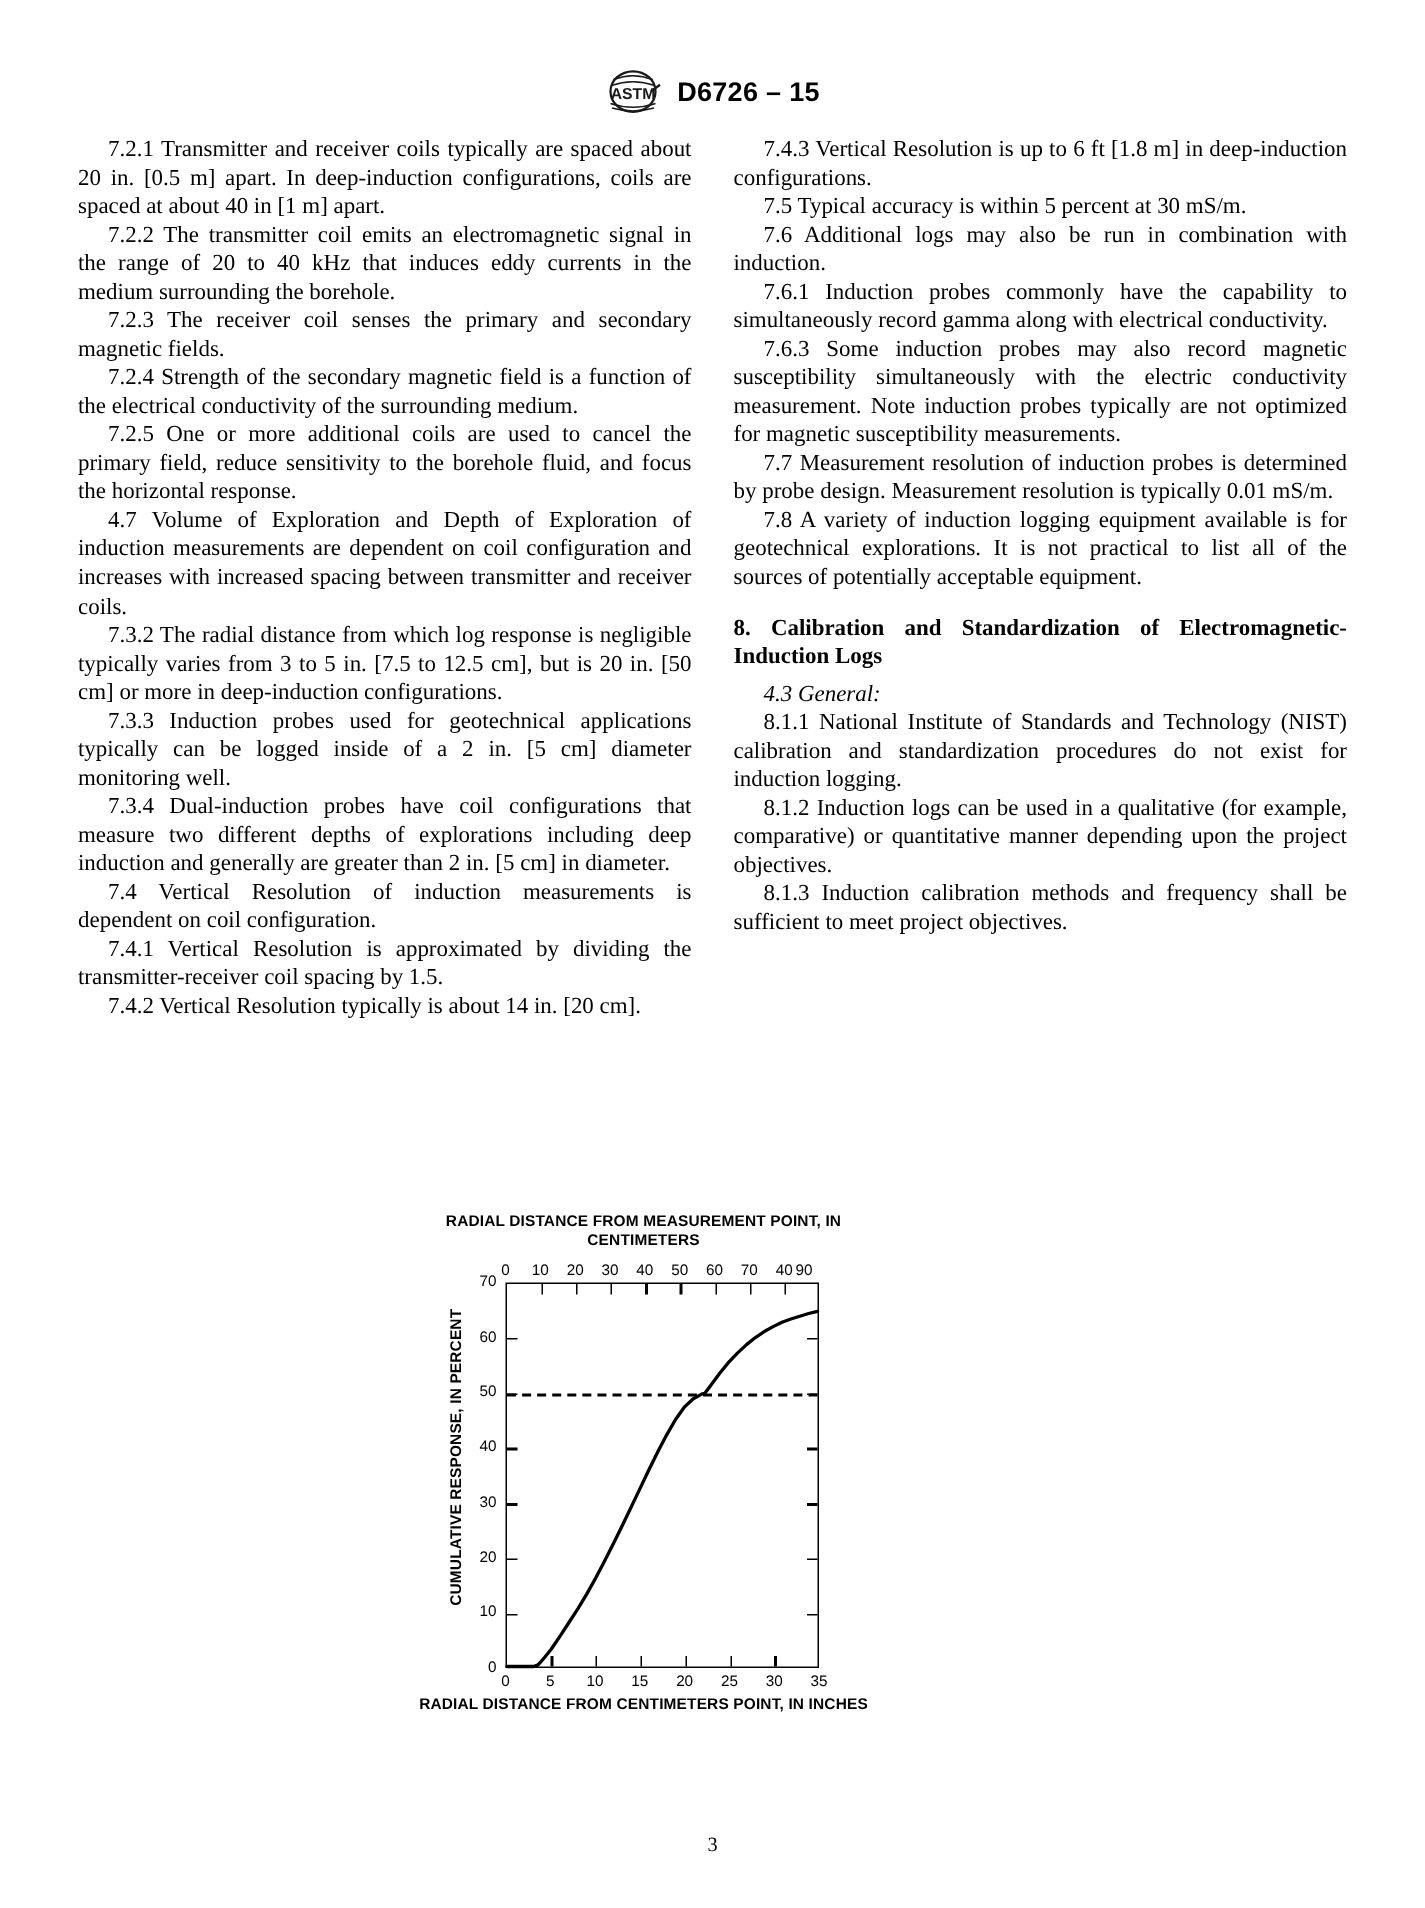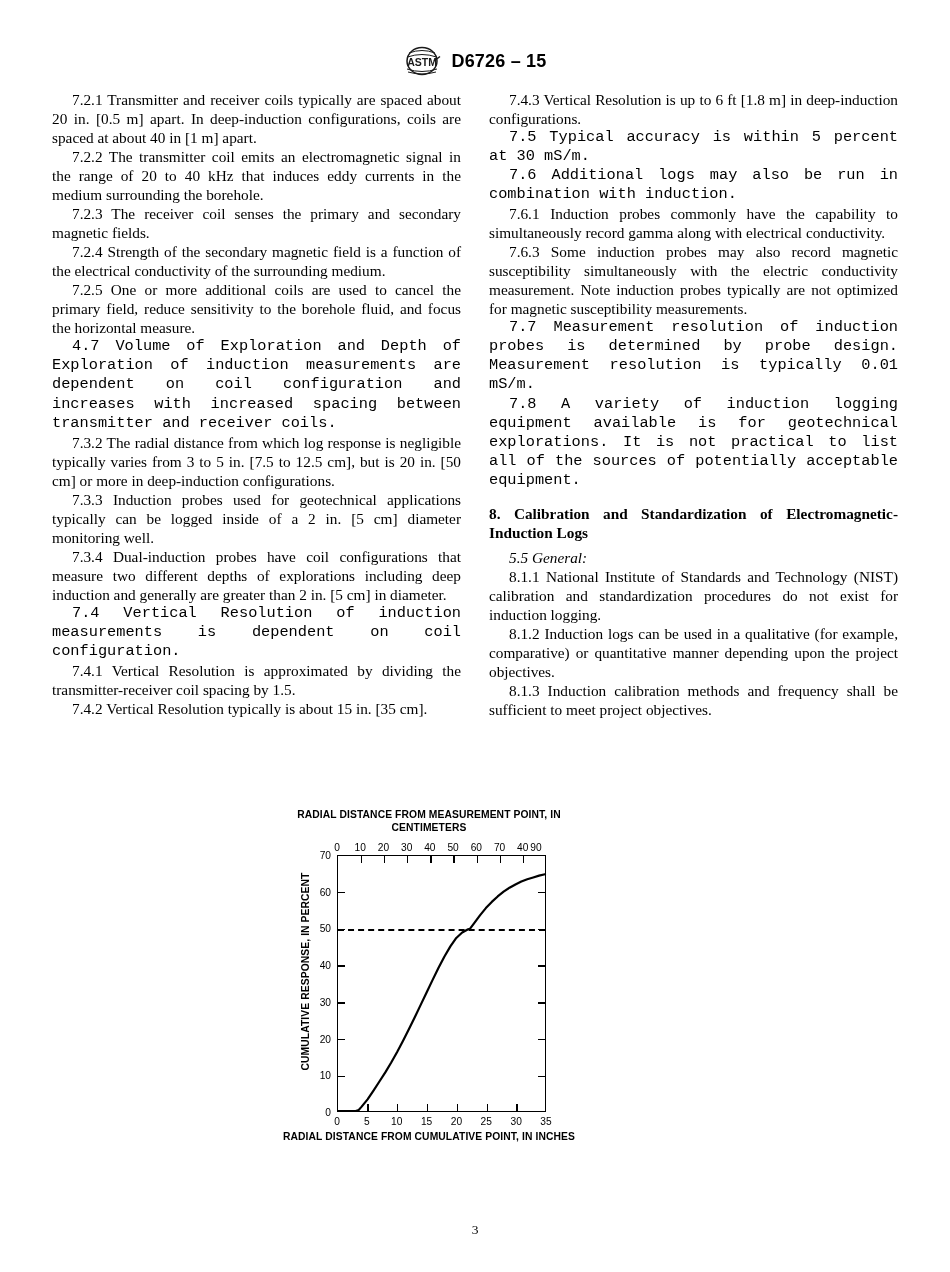--- a/index.html
+++ b/index.html
@@ -53,21 +53,21 @@
   }
   p.para {
     margin: 0;
     font-size: 15.3px;
     line-height: 1.245;
     text-align: justify;
     text-indent: 20px;
     hyphens: manual;
   }
   p.para + p.para { margin-top: 0px; }
-  p.gap-before { margin-top: 9px; font-family: Liberation Mono, monospace; }
+  p.gap-before { margin-top: 9px; }
   .sec-head {
     margin: 0;
     margin-top: 14px;
     margin-bottom: 6px;
     font-size: 15.3px;
     line-height: 1.25;
     font-weight: bold;
     text-align: justify;
     text-indent: 0;
   }
@@ -183,51 +183,51 @@
   <span class="doc-designation">D6726 – 15</span>
 </div>
 
 <div class="columns">
 
   <div class="col">
     <p class="para">7.2.1 Transmitter and receiver coils typically are spaced about 20 in. [0.5 m] apart. In deep-induction configurations, coils are spaced at about 40 in [1 m] apart.</p>
     <p class="para">7.2.2 The transmitter coil emits an electromagnetic signal in the range of 20 to 40 kHz that induces eddy currents in the medium surrounding the borehole.</p>
     <p class="para">7.2.3 The receiver coil senses the primary and secondary magnetic fields.</p>
     <p class="para">7.2.4 Strength of the secondary magnetic field is a function of the electrical conductivity of the surrounding medium.</p>
-    <p class="para">7.2.5 One or more additional coils are used to cancel the primary field, reduce sensitivity to the borehole fluid, and focus the horizontal measure.</p>
+    <p class="para">7.2.5 One or more additional coils are used to cancel the primary field, reduce sensitivity to the borehole fluid, and focus the horizontal response.</p>
     <p class="para gap-before">4.7 Volume of Exploration and Depth of Exploration of induction measurements are dependent on coil configuration and increases with increased spacing between transmitter and receiver coils.</p>
     <p class="para">7.3.2 The radial distance from which log response is negligible typically varies from 3 to 5 in. [7.5 to 12.5 cm], but is 20 in. [50 cm] or more in deep-induction configurations.</p>
     <p class="para">7.3.3 Induction probes used for geotechnical applications typically can be logged inside of a 2 in. [5 cm] diameter monitoring well.</p>
     <p class="para">7.3.4 Dual-induction probes have coil configurations that measure two different depths of explorations including deep induction and generally are greater than 2 in. [5 cm] in diameter.</p>
     <p class="para gap-before">7.4 Vertical Resolution of induction measurements is dependent on coil configuration.</p>
     <p class="para">7.4.1 Vertical Resolution is approximated by dividing the transmitter-receiver coil spacing by 1.5.</p>
-    <p class="para">7.4.2 Vertical Resolution typically is about 15 in. [35 cm].</p>
+    <p class="para">7.4.2 Vertical Resolution typically is about 14 in. [20 cm].</p>
   </div>
 
   <div class="col">
     <p class="para">7.4.3 Vertical Resolution is up to 6 ft [1.8 m] in deep-induction configurations.</p>
     <p class="para gap-before">7.5 Typical accuracy is within 5 percent at 30 mS/m.</p>
     <p class="para gap-before">7.6 Additional logs may also be run in combination with induction.</p>
     <p class="para">7.6.1 Induction probes commonly have the capability to simultaneously record gamma along with electrical conductivity.</p>
     <p class="para">7.6.3 Some induction probes may also record magnetic susceptibility simultaneously with the electric conductivity measurement. Note induction probes typically are not optimized for magnetic susceptibility measurements.</p>
     <p class="para gap-before">7.7 Measurement resolution of induction probes is determined by probe design. Measurement resolution is typically 0.01 mS/m.</p>
     <p class="para gap-before">7.8 A variety of induction logging equipment available is for geotechnical explorations. It is not practical to list all of the sources of potentially acceptable equipment.</p>
     <h2 class="sec-head">8. Calibration and Standardization of Electromagnetic-Induction Logs</h2>
-    <p class="para ital">5.5 General:</p>
+    <p class="para ital">4.3 General:</p>
     <p class="para">8.1.1 National Institute of Standards and Technology (NIST) calibration and standardization procedures do not exist for induction logging.</p>
     <p class="para">8.1.2 Induction logs can be used in a qualitative (for example, comparative) or quantitative manner depending upon the project objectives.</p>
     <p class="para">8.1.3 Induction calibration methods and frequency shall be sufficient to meet project objectives.</p>
   </div>
 </div>
 
 <div class="figure-block">
   <div class="chart-wrap">
 
     <div class="axis-title top">RADIAL DISTANCE FROM MEASUREMENT POINT, IN CENTIMETERS</div>
-    <div class="axis-title bottom">RADIAL DISTANCE FROM CUMULATIVE POINT, IN INCHES</div>
+    <div class="axis-title bottom">RADIAL DISTANCE FROM CENTIMETERS POINT, IN INCHES</div>
     <div class="ylabel">CUMULATIVE RESPONSE, IN PERCENT</div>
 
     <div class="plot" id="plot">
       <svg class="curvesvg" id="curve-svg" viewBox="0 0 209 257" preserveAspectRatio="none">
         <polyline id="curve-path" fill="none" stroke="#000000" stroke-width="2.2" stroke-linejoin="round" stroke-linecap="round" vector-effect="non-scaling-stroke" points="0.00,257.00 5.97,257.00 11.94,257.00 17.91,257.00 20.90,255.90 23.89,252.59 29.86,245.25 35.83,236.44 41.80,227.26 47.77,218.08 53.74,208.17 59.71,197.52 65.69,186.14 71.66,174.39 77.63,162.28 83.60,149.79 89.57,137.31 95.54,124.83 101.51,112.71 107.49,101.33 113.46,91.05 119.43,82.61 125.40,77.10 131.37,73.80 133.16,73.43 137.34,67.92 143.31,59.84 149.29,52.50 155.26,46.26 161.23,40.75 167.20,35.98 173.17,31.94 179.14,28.64 185.11,25.70 191.09,23.50 197.06,21.66 203.03,19.83 209.00,18.36"></polyline>
       </svg>
       <div class="dashline" id="dash-50" style="top: 73.4286px;"></div>
     <div class="tick top-t" style="left: 22.5222px;"></div>
         <div class="tick top-t" style="left: 45.7444px;"></div>
         <div class="tick top-t" style="left: 68.9667px;"></div>

